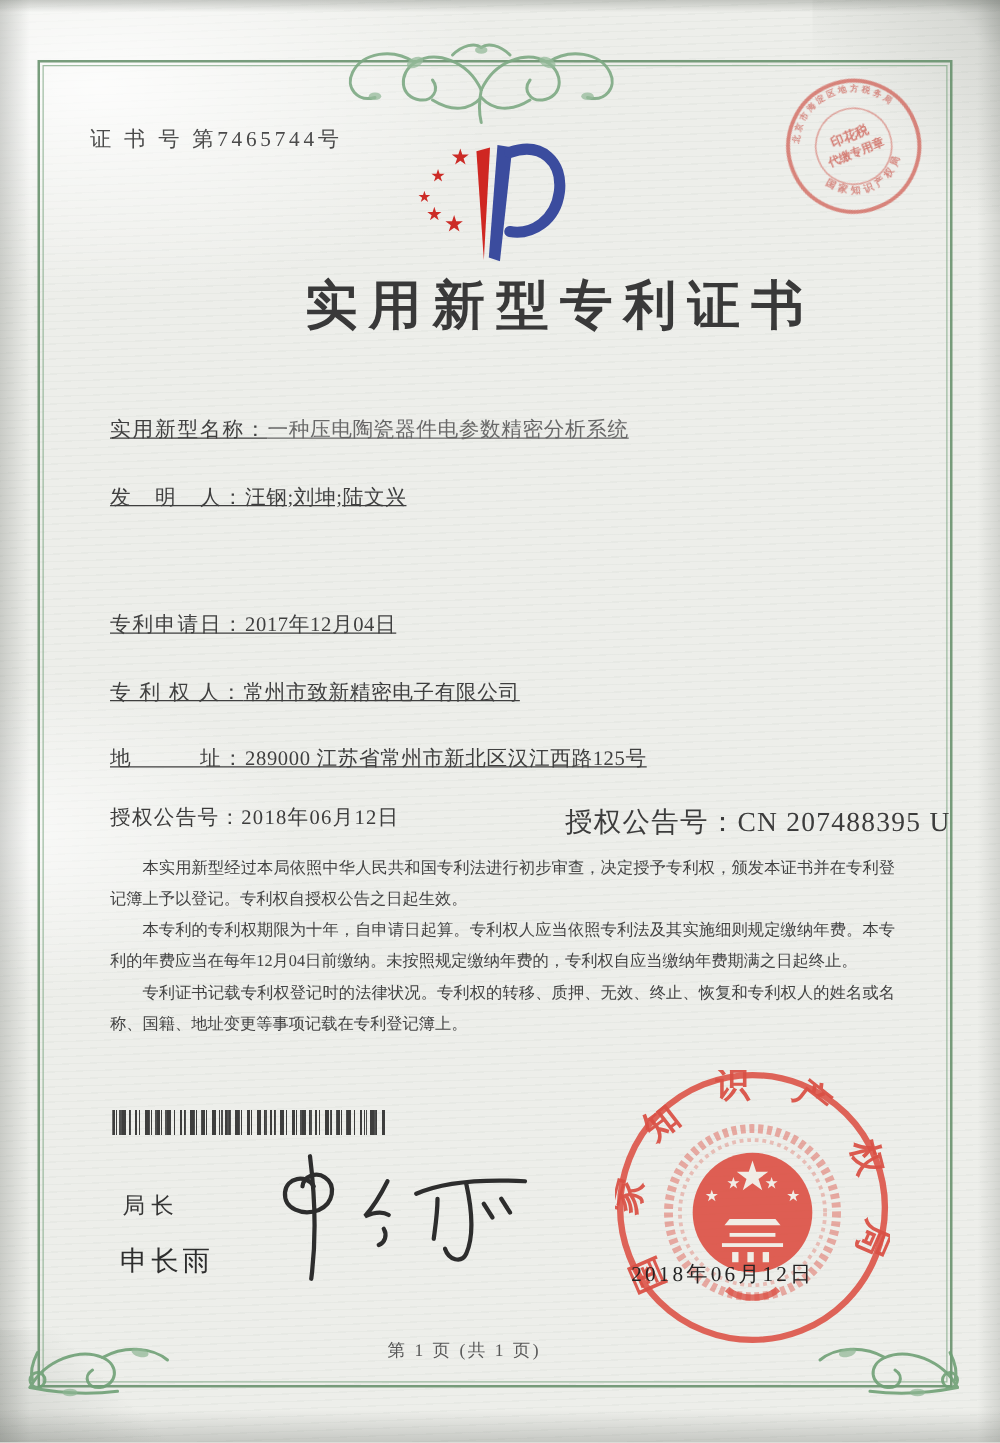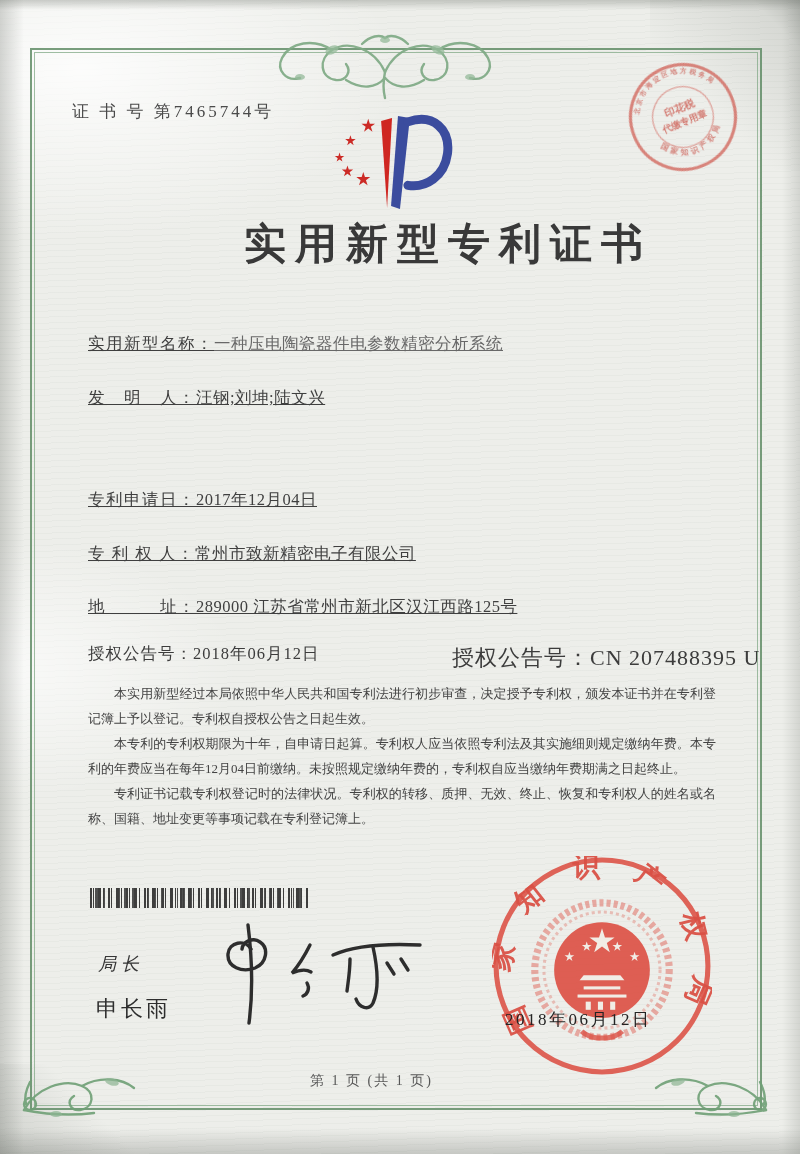--- a/index.html
+++ b/index.html
@@ -42,21 +42,21 @@
 
   .paras{left:88px;top:681px;width:628px;font-size:13px;line-height:25px;color:#434343;
     text-align:justify;word-break:break-all;}
   .paras p{margin:0;text-indent:2em;}
 
   .barcode{left:90px;top:888px;width:218px;height:20px;opacity:.88;
     background:
       repeating-linear-gradient(90deg,#262626 0 2px,rgba(0,0,0,0) 2px 3px,#262626 3px 4px,rgba(0,0,0,0) 4px 8px,#262626 8px 11px,rgba(0,0,0,0) 11px 13px,#262626 13px 14px,rgba(0,0,0,0) 14px 18px),
       repeating-linear-gradient(90deg,rgba(38,38,38,.9) 0 1px,rgba(0,0,0,0) 1px 5px,rgba(38,38,38,.9) 5px 8px,rgba(0,0,0,0) 8px 13px,rgba(38,38,38,.9) 13px 15px,rgba(0,0,0,0) 15px 29px);}
 
-  .issuer-title{left:98px;top:952px;font-size:18px;letter-spacing:5px;color:#353535;font-style:italic;}
+  .issuer-title{left:98px;top:952px;font-size:18px;letter-spacing:5px;color:#353535;}
   .issuer-name{left:96px;top:994px;font-size:22px;letter-spacing:3px;color:#2e2e2e;}
   .signature{left:215px;top:915px;width:230px;height:115px;}
 
   .seal{left:492px;top:856px;width:220px;height:220px;opacity:.93;}
   .seal-date{left:505px;top:1008px;font-size:17px;letter-spacing:2.5px;color:#232323;}
 
   .tax-stamp{left:628px;top:62px;width:110px;height:110px;transform:rotate(-22deg);
     opacity:.8;filter:blur(.35px);}
 
   .footer{left:0;width:743px;top:1072px;text-align:center;font-size:14px;color:#575757;letter-spacing:2px;}

